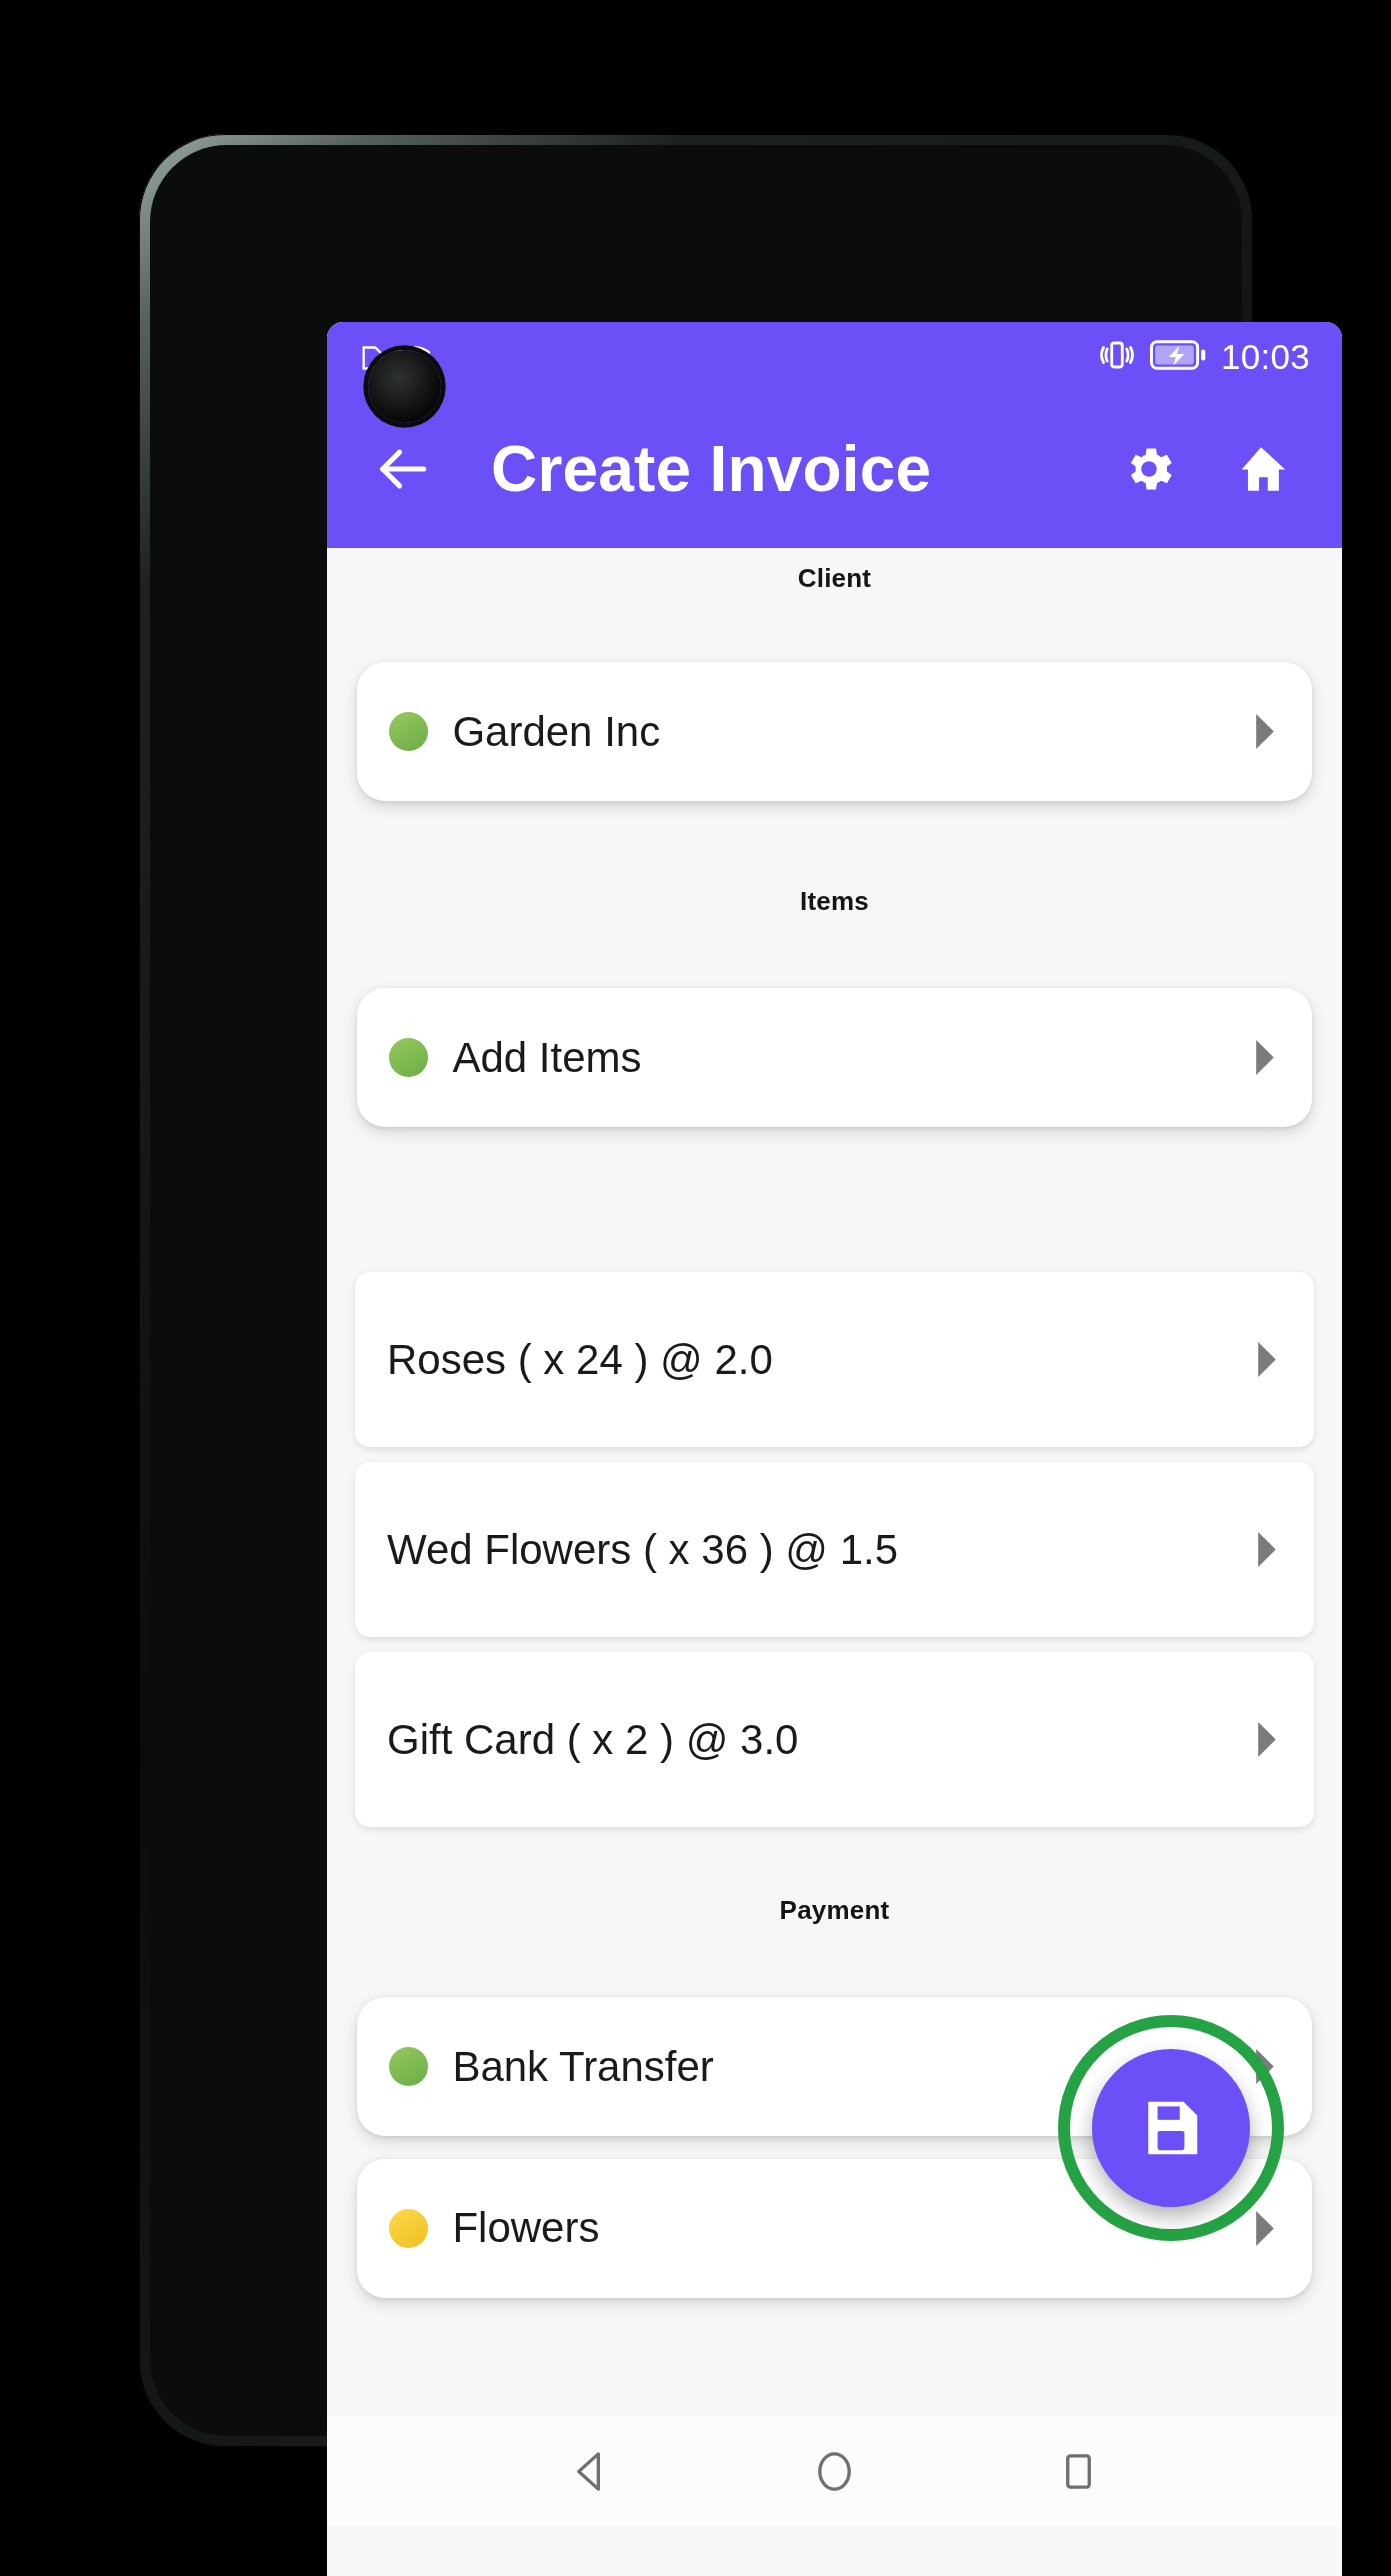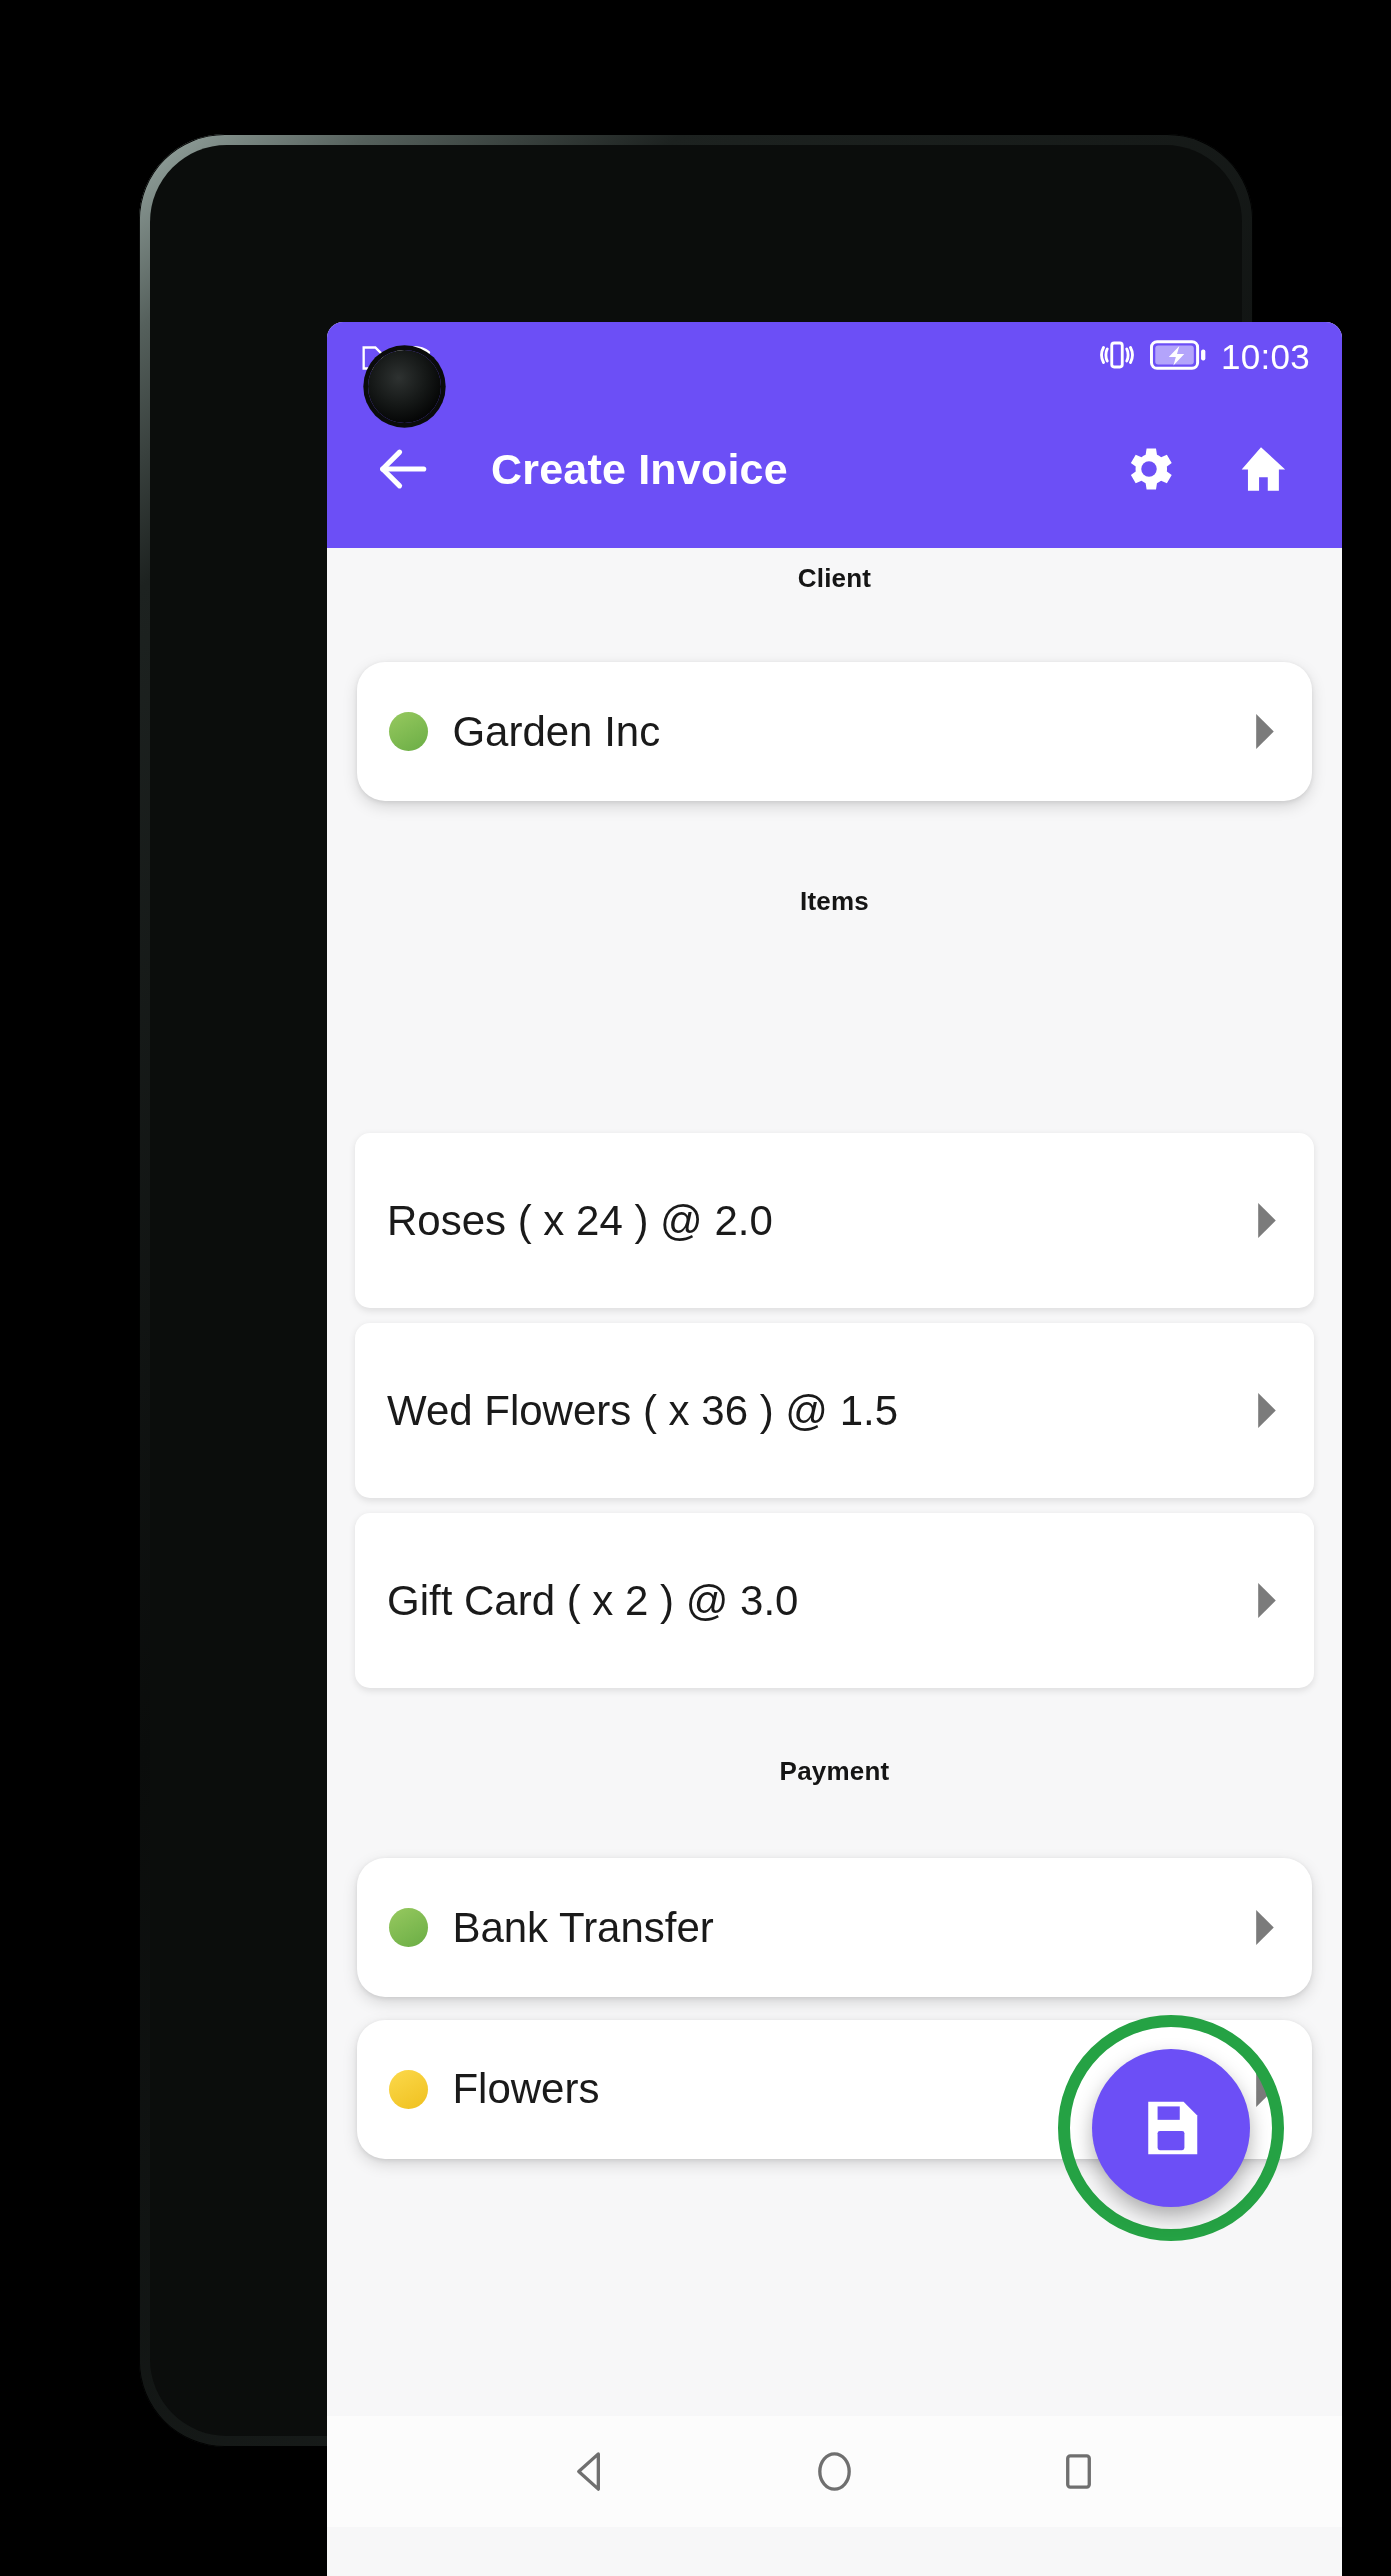--- a/index.html
+++ b/index.html
@@ -87,21 +87,21 @@
     padding: 0 38px 0 34px;
     gap: 0;
   }
   #back-button {
     width: 81px; height: 81px;
     display: flex; align-items: center; justify-content: center;
     flex: 0 0 auto;
   }
   #app-bar-title {
     color: #ffffff;
-    font-size: 43px;
+    font-size: 64px;
     font-weight: 700;
     letter-spacing: 0.2px;
     margin-left: 49px;
     flex: 1 1 auto;
     white-space: nowrap;
   }
   .appbar-action {
     width: 86px; height: 86px;
     display: flex; align-items: center; justify-content: center;
     flex: 0 0 auto;
@@ -331,20 +331,29 @@
             </svg>
         </span>
       </div>
 
       <div class="spacer-90"></div>
 
       <div class="section-header">Items</div>
 
       <div class="spacer-76"></div>
 
+      <div class="card pill">
+        <span class="dot green"></span>
+        <span class="card-label">Add Items</span>
+        <span class="chevron">
+          <svg width="32" height="39" viewBox="0 0 12 20" fill="#7b7b7b">
+              <path d="M2 1 L11 10 L2 19 z"></path>
+            </svg>
+        </span>
+      </div>
 
       <div class="spacer-90"></div>
 
 
       <div class="spacer-64"></div>
 
       <div id="items-list">
         <div class="card flat">
           <span class="card-label">Roses ( x 24 ) @ 2.0</span>
           <span class="chevron">

